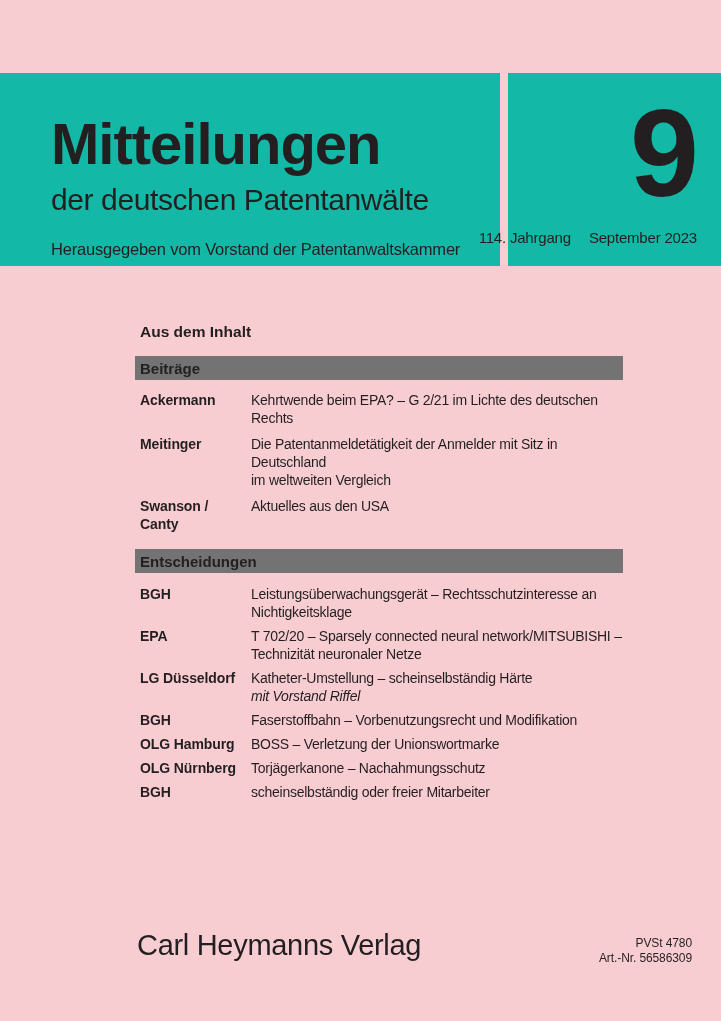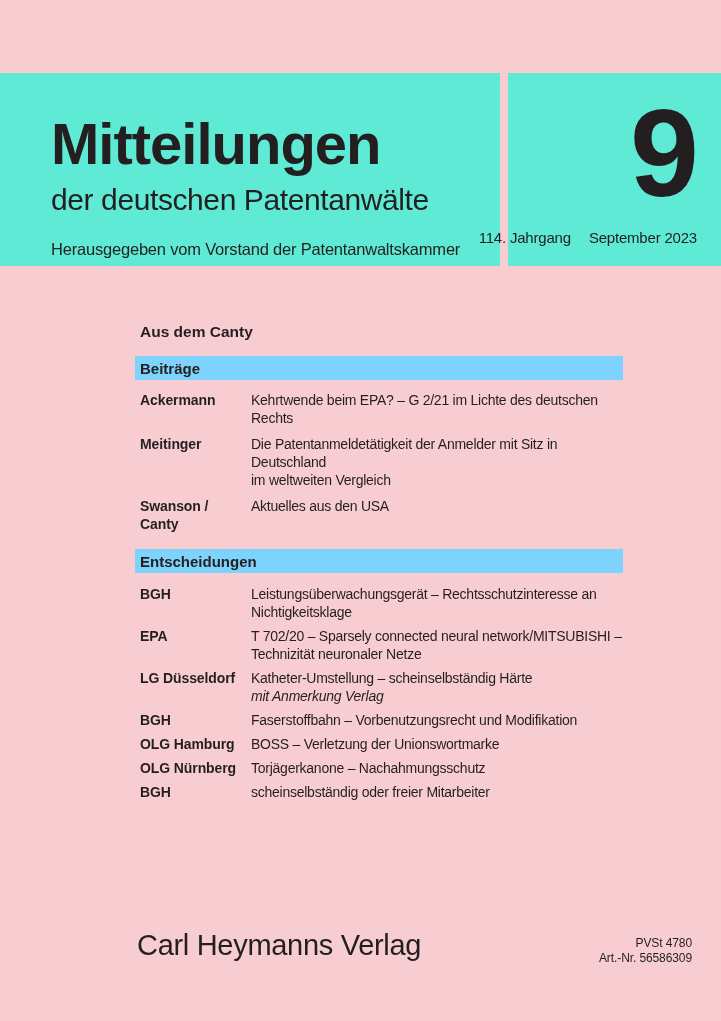--- a/index.html
+++ b/index.html
@@ -12,21 +12,21 @@
     font-family: "Liberation Sans", sans-serif;
     color: #231f20;
   }
 
   
   .masthead {
     display: flex;
     gap: 8px;
     padding-top: 73px;
   }
-  .panel { background: #5eead4; height: 193px; }
+  .panel { background: #14b8a6; height: 193px; }
   .panel-left {
     width: 500px;
     box-sizing: border-box;
     padding: 42px 0 0 51px;
   }
   .panel-right { flex: 1; position: relative; }
 
   .main-title {
     margin: 0;
     font-size: 58px;
@@ -69,21 +69,21 @@
   .contents { margin: 57px 0 0 135px; width: 488px; }
   .contents-heading {
     margin: 0 0 0 5px;
     font-size: 15.5px;
     font-weight: bold;
     line-height: 18px;
   }
   .section-strip {
     margin-top: 15px;
     height: 24px;
-    background: #7dd3fc;
+    background: #737373;
     display: flex;
     align-items: center;
     padding-left: 5px;
     box-sizing: border-box;
     font-size: 15px;
     font-weight: bold;
   }
   .section-strip.second { margin-top: 16px; }
   .rows { margin-top: 11px; padding-left: 5px; }
   .rows.second { margin-top: 12px; }
@@ -140,21 +140,21 @@
     </div>
     <div class="panel panel-right">
       <div class="issue-number">9</div>
       <div class="issue-meta">
         <span class="vol">114. Jahrgang</span><span class="date">September 2023</span>
       </div>
     </div>
   </div>
 
   <div class="contents">
-    <h2 class="contents-heading">Aus dem Canty</h2>
+    <h2 class="contents-heading">Aus dem Inhalt</h2>
 
     <div class="section-strip">
       <span>Beiträge</span>
     </div>
     <div class="rows">
   <div class="row">
     <div class="author">Ackermann</div>
     <div class="desc"><span class="desc-text">Kehrtwende beim EPA? – G 2/21 im Lichte des deutschen Rechts</span></div>
   </div>
 
@@ -183,21 +183,21 @@
   </div>
 
   <div class="row">
     <div class="author">EPA</div>
     <div class="desc"><span class="desc-text">T 702/20 – Sparsely connected neural network/MITSUBISHI –
 Technizität neuronaler Netze</span></div>
   </div>
 
   <div class="row">
     <div class="author">LG Düsseldorf</div>
-    <div class="desc"><span class="desc-text">Katheter-Umstellung – scheinselbständig Härte</span><span class="note">mit Anmerkung Verlag</span></div>
+    <div class="desc"><span class="desc-text">Katheter-Umstellung – scheinselbständig Härte</span><span class="note">mit Vorstand Riffel</span></div>
   </div>
 
   <div class="row">
     <div class="author">BGH</div>
     <div class="desc"><span class="desc-text">Faserstoffbahn – Vorbenutzungsrecht und Modifikation</span></div>
   </div>
 
   <div class="row">
     <div class="author">OLG Hamburg</div>
     <div class="desc"><span class="desc-text">BOSS – Verletzung der Unionswortmarke</span></div>

